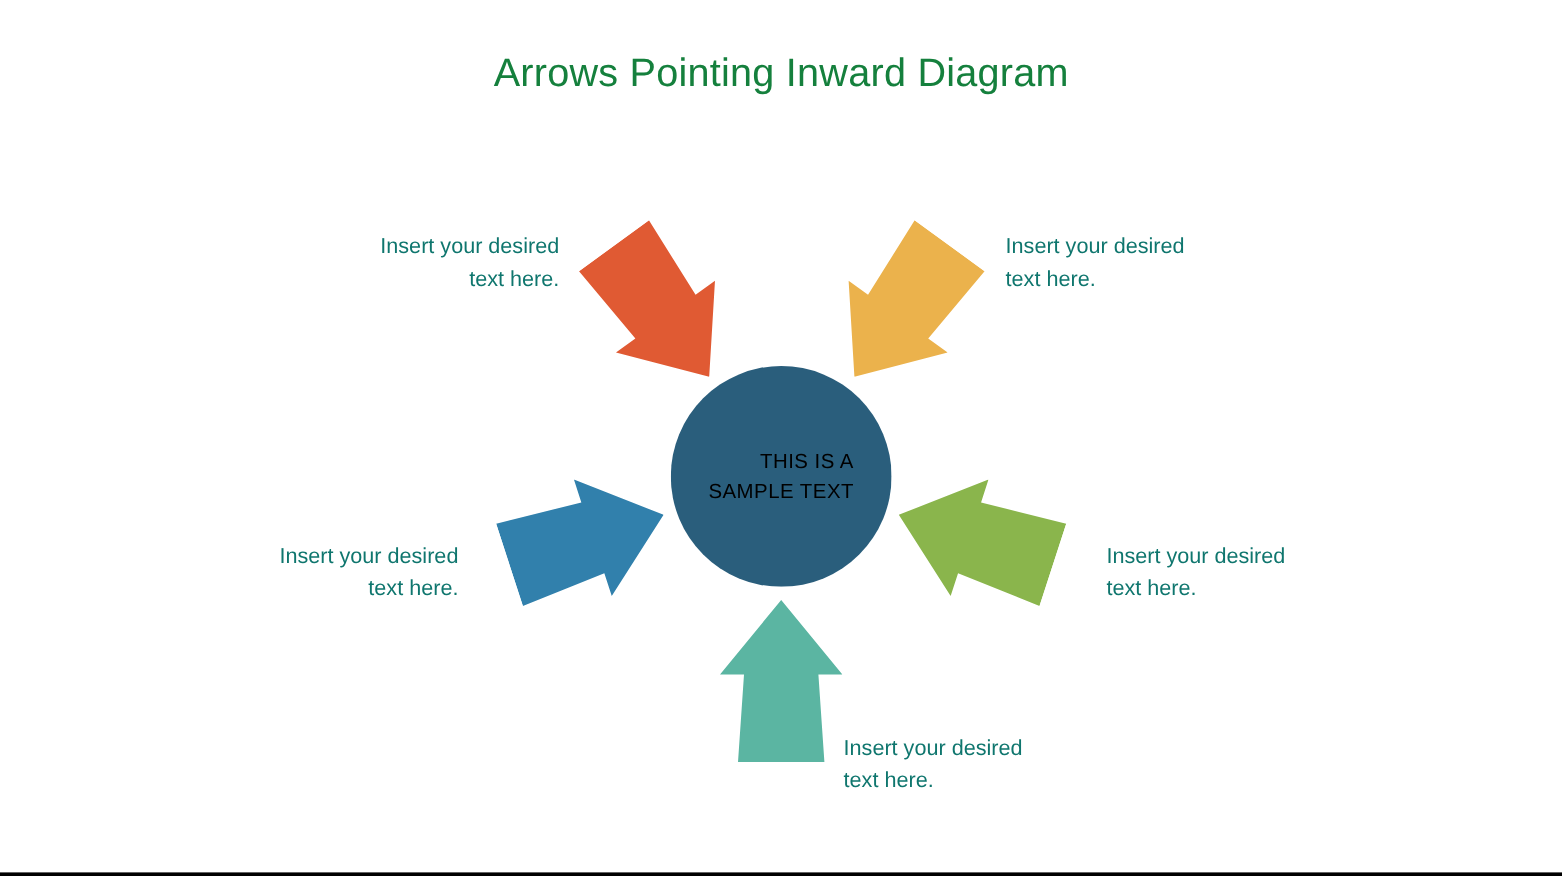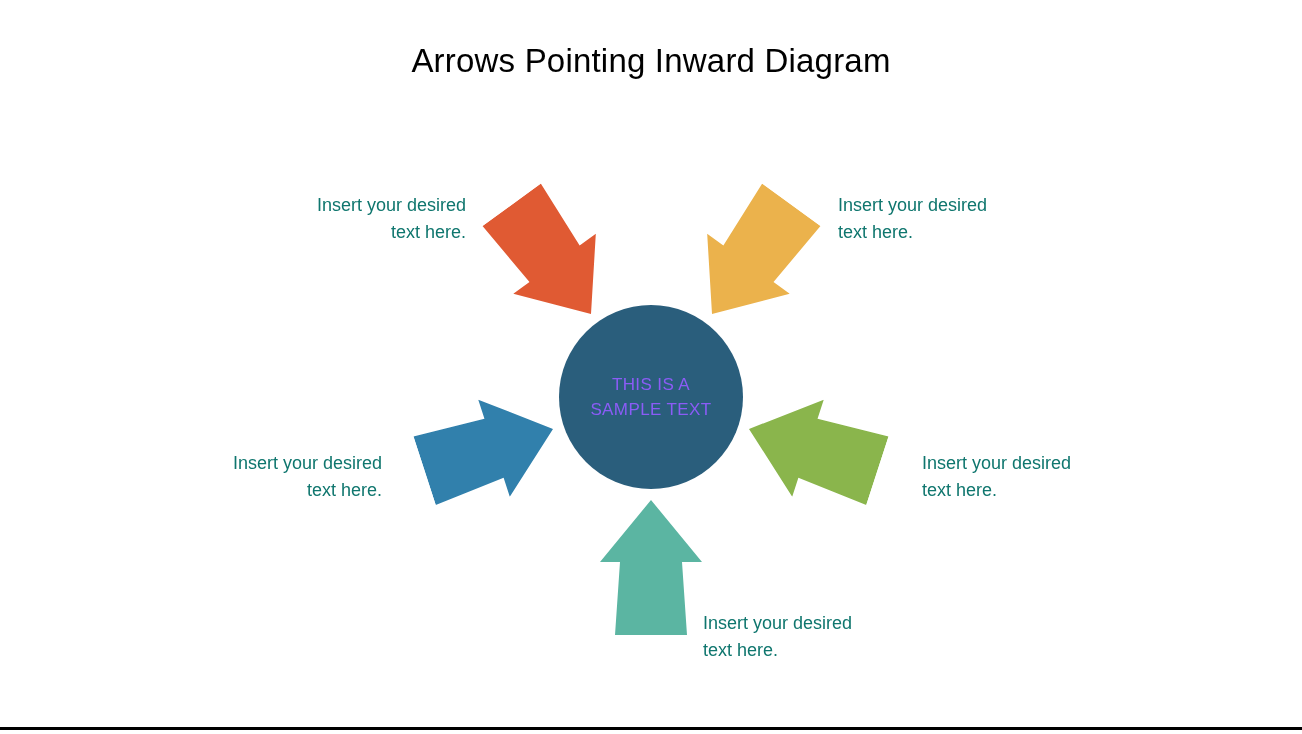--- a/index.html
+++ b/index.html
@@ -15,21 +15,21 @@
   }
 
   .title {
     position: absolute;
     top: 42px;
     left: 0;
     right: 0;
     text-align: center;
     font-size: 33px;
     font-weight: 400;
-    color: #000000;
+    color: #15803d;
     letter-spacing: 0.2px;
   }
 
   .arrow {
     position: absolute;
     width: 135px;
     height: 102px;
     transform-origin: 135px 51px; 
   }
   .arrow-top-left  { left: 456px; top: 263px; transform: rotate(54deg); }
@@ -47,22 +47,22 @@
   }
   .center-text {
     position: absolute;
     left: 559px;
     top: 305px;
     width: 184px;
     height: 184px;
     display: flex;
     align-items: center;
     justify-content: center;
-    text-align: center;
-    color: #8b5cf6;
+    text-align: right;
+    color: #000000;
     font-size: 17px;
     line-height: 25px;
     letter-spacing: 0.4px;
   }
 
   .label {
     position: absolute;
     font-size: 18px;
     line-height: 27px;
     color: #0f766e;

